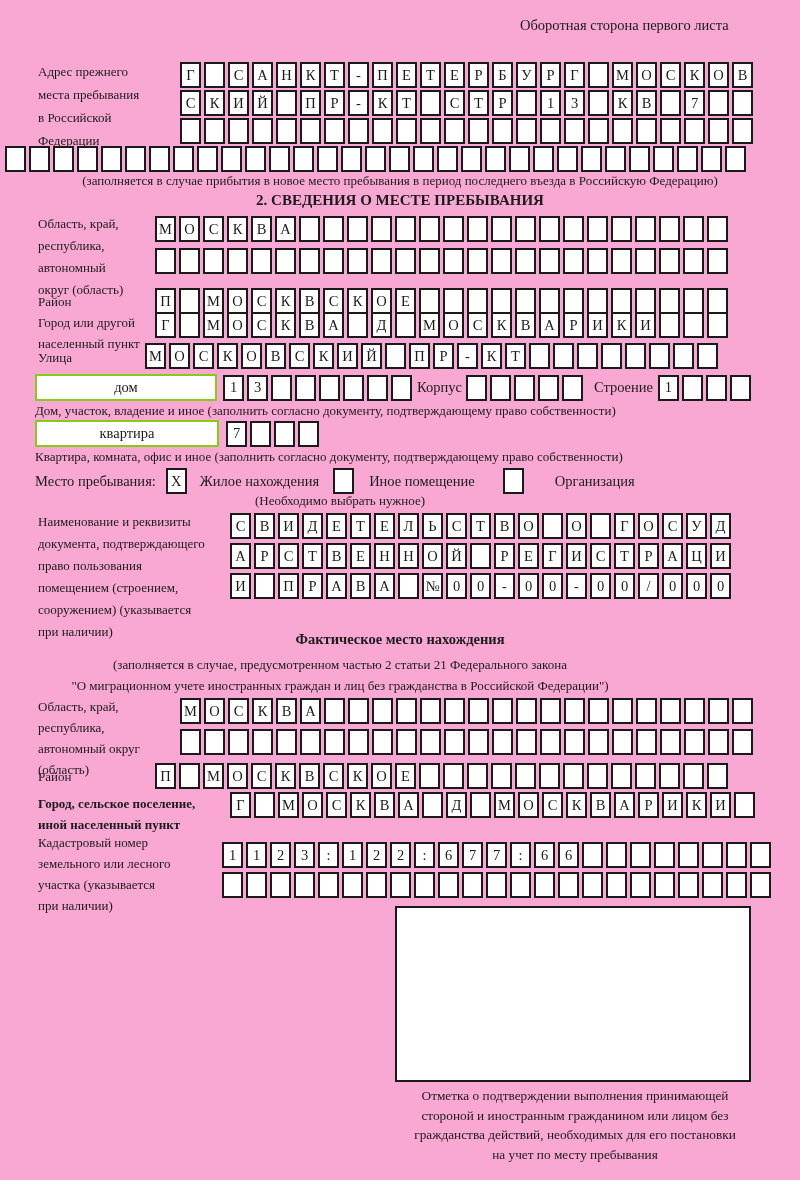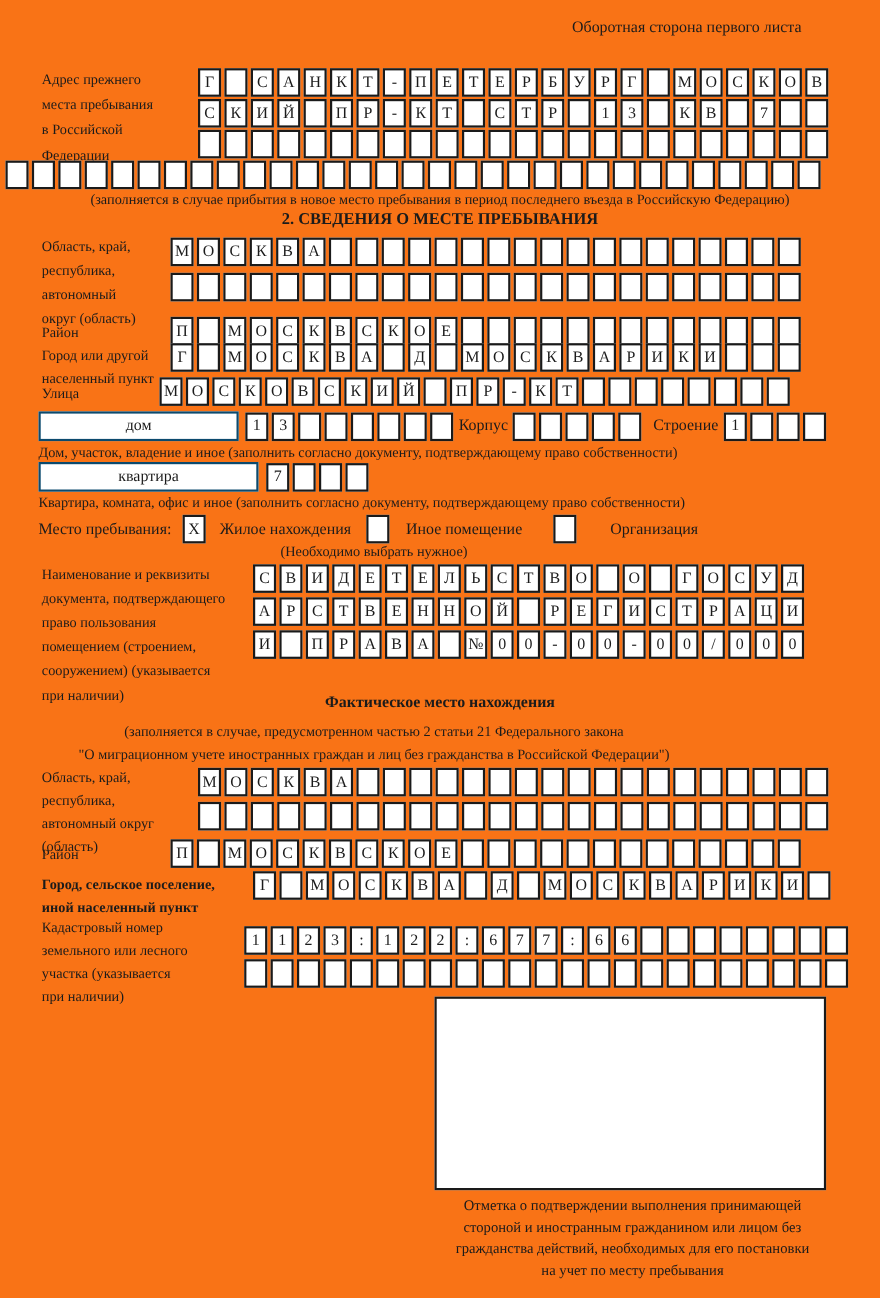--- a/index.html
+++ b/index.html
@@ -1,25 +1,25 @@
 <!DOCTYPE html>
 <html><head>
 <meta charset="utf-8">
 <style>
   html,body{margin:0;padding:0;background:#ffffff;}
-  #page{position:relative;width:800px;height:1180px;background:#f97316;overflow:hidden;
+  #page{position:relative;width:800px;height:1180px;background:#f9a8d4;overflow:hidden;
         font-family:"Liberation Serif",serif;color:#1b1b1b;}
   .abs{position:absolute;}
   .lbl{font-size:13px;line-height:23px;white-space:nowrap;}
   .lh21{line-height:21px;} .lh22{line-height:22px;}
   .row{display:flex;align-items:center;}
   .cb{box-sizing:border-box;flex:0 0 21px;width:21px;height:26px;border:2px solid #1a1a1a;
       margin-right:3px;display:inline-flex;align-items:center;justify-content:center;
       font-size:14.5px;background:#fff;}
-  .wbox{box-sizing:border-box;border:2px solid #0c4a6e;height:27px;display:flex;
+  .wbox{box-sizing:border-box;border:2px solid #84cc16;height:27px;display:flex;
         align-items:center;justify-content:center;font-size:14.5px;background:#fff;}
   .note{font-size:13px;white-space:nowrap;}
   .center{text-align:center;}
   .bold{font-weight:bold;}
   .inline-lbl{font-size:14.5px;white-space:nowrap;}
   #stamp-box{box-sizing:border-box;border:2px solid #1a1a1a;background:#fff;}
   .cap{font-size:13.3px;line-height:19.5px;}
 </style>
 </head>
 <body>
@@ -319,21 +319,21 @@
     <div class="row">
         <span class="cb">1</span>
         <span class="cb"></span>
         <span class="cb"></span>
         <span class="cb"></span>
       </div>
   </div>
   <div class="abs note" style="left:35px;top:403px;">Дом, участок, владение и иное (заполнить согласно документу, подтверждающему право собственности)</div>
 
   <div class="abs row" style="left:35px;top:420px;">
-    <div class="wbox" style="width:200px;">квартира</div>
+    <div class="wbox" style="width:184px;">квартира</div>
     <div class="row" style="margin-left:7px;">
         <span class="cb">7</span>
         <span class="cb"></span>
         <span class="cb"></span>
         <span class="cb"></span>
       </div>
   </div>
   <div class="abs note" style="left:35px;top:449px;">Квартира, комната, офис и иное (заполнить согласно документу, подтверждающему право собственности)</div>
 
   <div class="abs row" style="left:35px;top:468px;">

